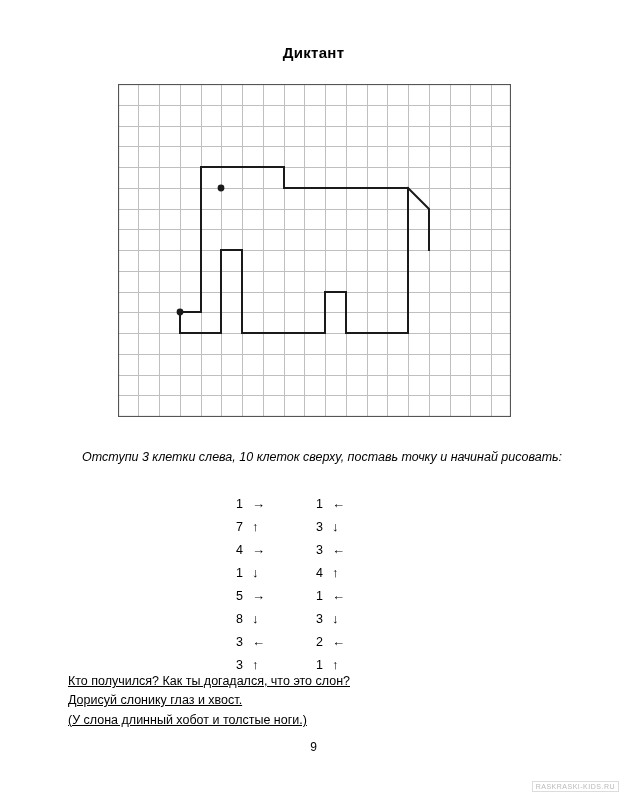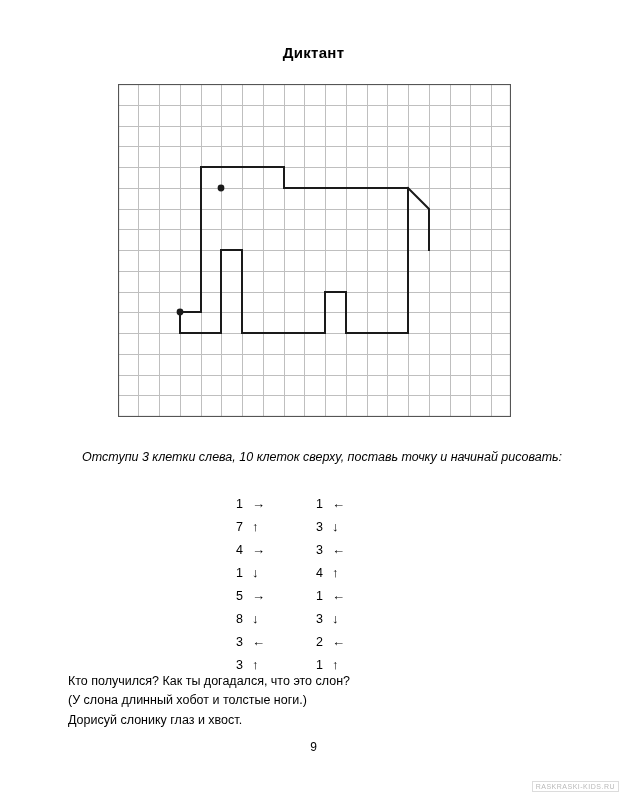--- a/index.html
+++ b/index.html
@@ -79,20 +79,21 @@
   .gap {
     width: 38px;
   }
   .questions {
     position: absolute;
     left: 68px;
     top: 672px;
     width: 480px;
     font-size: 12.5px;
     line-height: 1.55;
+    text-decoration: underline;
   }
   .questions div {
     white-space: nowrap;
   }
   .page-number {
     position: absolute;
     left: 0;
     top: 740px;
     width: 627px;
     text-align: center;
@@ -234,21 +235,21 @@
           <td class="gap"></td>
           <td class="num">1</td>
           <td class="arrow">↑</td>
         </tr>
       </tbody>
     </table>
   </div>
 
   <div class="questions">
     <div>Кто получился? Как ты догадался, что это слон?</div>
+    <div>Дорисуй слонику глаз и хвост.</div>
     <div>(У слона длинный хобот и толстые ноги.)</div>
-    <div>Дорисуй слонику глаз и хвост.</div>
   </div>
 
   <div class="page-number">9</div>
 
   <div class="watermark">RASKRASKI-KIDS.RU</div>
 
 </div>
 
 </body></html>

